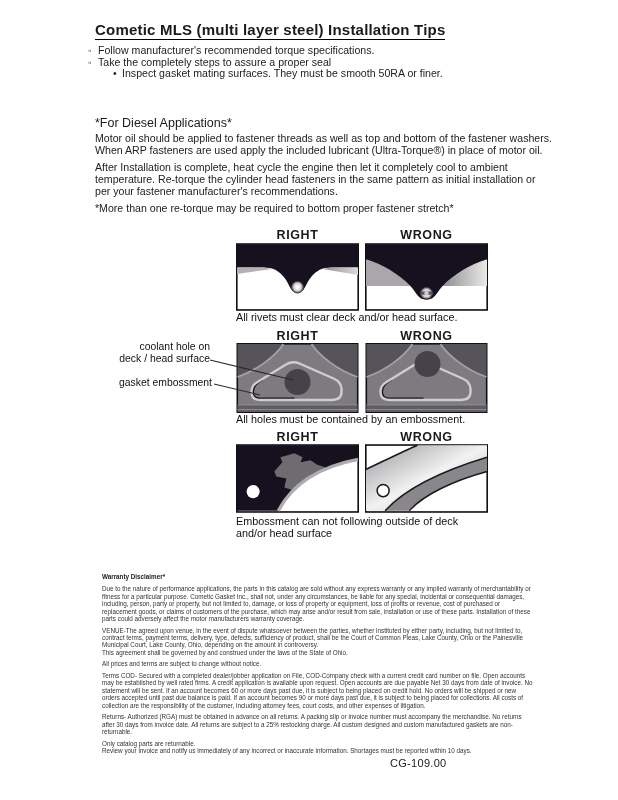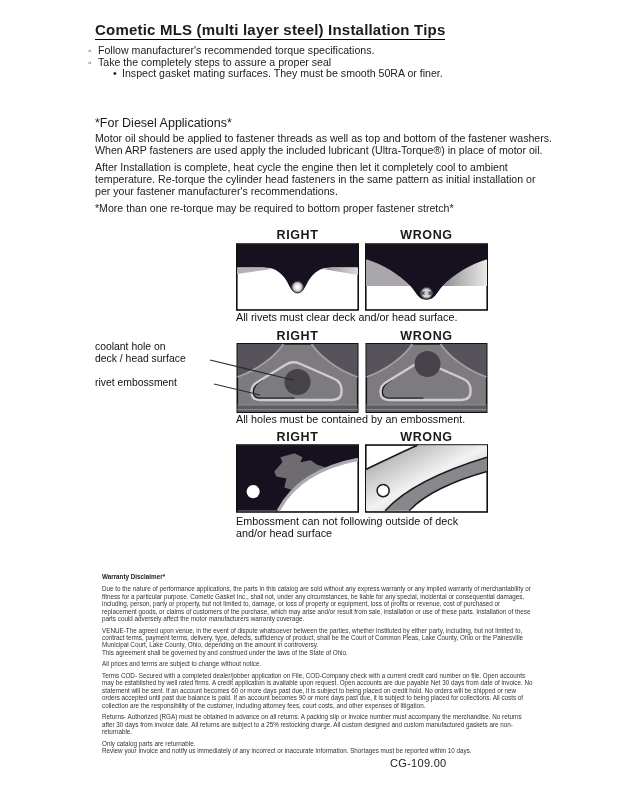--- a/index.html
+++ b/index.html
@@ -9,21 +9,21 @@
   .title{font-size:15px;font-weight:bold;border-bottom:1.6px solid #000;padding-bottom:1px;letter-spacing:.2px;}
   .bullets{width:500px;}
   .bullet{position:relative;padding-left:10px;font-size:10.6px;line-height:11.6px;color:#222;}
   .bullet::before{content:"◦";position:absolute;left:0;top:0;font-size:10px;}
   .subbullet{position:relative;margin-left:25px;padding-left:9px;font-size:10.6px;line-height:11.6px;color:#222;}
   .subbullet::before{content:"•";position:absolute;left:0;top:-0.5px;}
   .section-head{font-size:12.5px;font-weight:normal;}
   .para{width:458px;font-size:10.6px;line-height:11.8px;color:#222;}
   .dg-label{width:123px;text-align:center;font-size:12.5px;font-weight:bold;letter-spacing:.6px;}
   .caption{font-size:10.8px;line-height:11.6px;color:#111;}
-  .callout{font-size:10.4px;line-height:11.6px;color:#111;}
+  .callout{font-size:10.4px;line-height:11.6px;text-align:right;color:#111;}
   .pre{white-space:pre-line;}
   .warr{width:432px;font-size:6.3px;line-height:7.4px;color:#333;}
   .warr p{margin:0 0 4.2px 0;}
   .warr .whead{font-weight:bold;margin-bottom:5px;color:#222;}
   .pagenum{font-size:11px;color:#222;letter-spacing:.3px;}
   svg{display:block;}
 </style>
 </head>
 <body>
 
@@ -82,21 +82,21 @@
     </g>
   </svg>
 
   <div class="abs caption" style="left:236px;top:312px;">All rivets must clear deck and/or head surface.</div>
 
   <div class="abs dg-label" style="left:236px;top:329px;">RIGHT</div>
   <div class="abs dg-label" style="left:365px;top:329px;">WRONG</div>
 
   <div class="abs callout pre" style="left:95px;top:341px;width:115px;">coolant hole on
 deck / head surface</div>
-  <div class="abs callout" style="left:95px;top:377px;width:117px;">rivet embossment</div>
+  <div class="abs callout" style="left:95px;top:377px;width:117px;">gasket embossment</div>
 
   <svg class="abs" style="left:236px;top:343px;" width="123" height="70" viewBox="0 0 122 70">
     <rect x="0.8" y="0.8" width="120.4" height="68.4" fill="#7d7b80" stroke="#111" stroke-width="1.6"></rect>
     <path d="M1,1 H47 C39,13 21,27 1,34 Z" fill="#56545a"></path>
     <path d="M47,1 C39,13 21,27 1,34" fill="none" stroke="#a3a1a6" stroke-width="1.8"></path>
     <path d="M121,1 H75 C83,13 101,27 121,34 Z" fill="#56545a"></path>
     <path d="M75,1 C83,13 101,27 121,34" fill="none" stroke="#a3a1a6" stroke-width="1.8"></path>
     <rect x="1" y="61.5" width="120" height="1" fill="#949298"></rect>
     <rect x="1" y="62.5" width="120" height="6.5" fill="#5f5d63"></rect>
     <rect x="1" y="66" width="120" height="1.1" fill="#8a888e"></rect>

